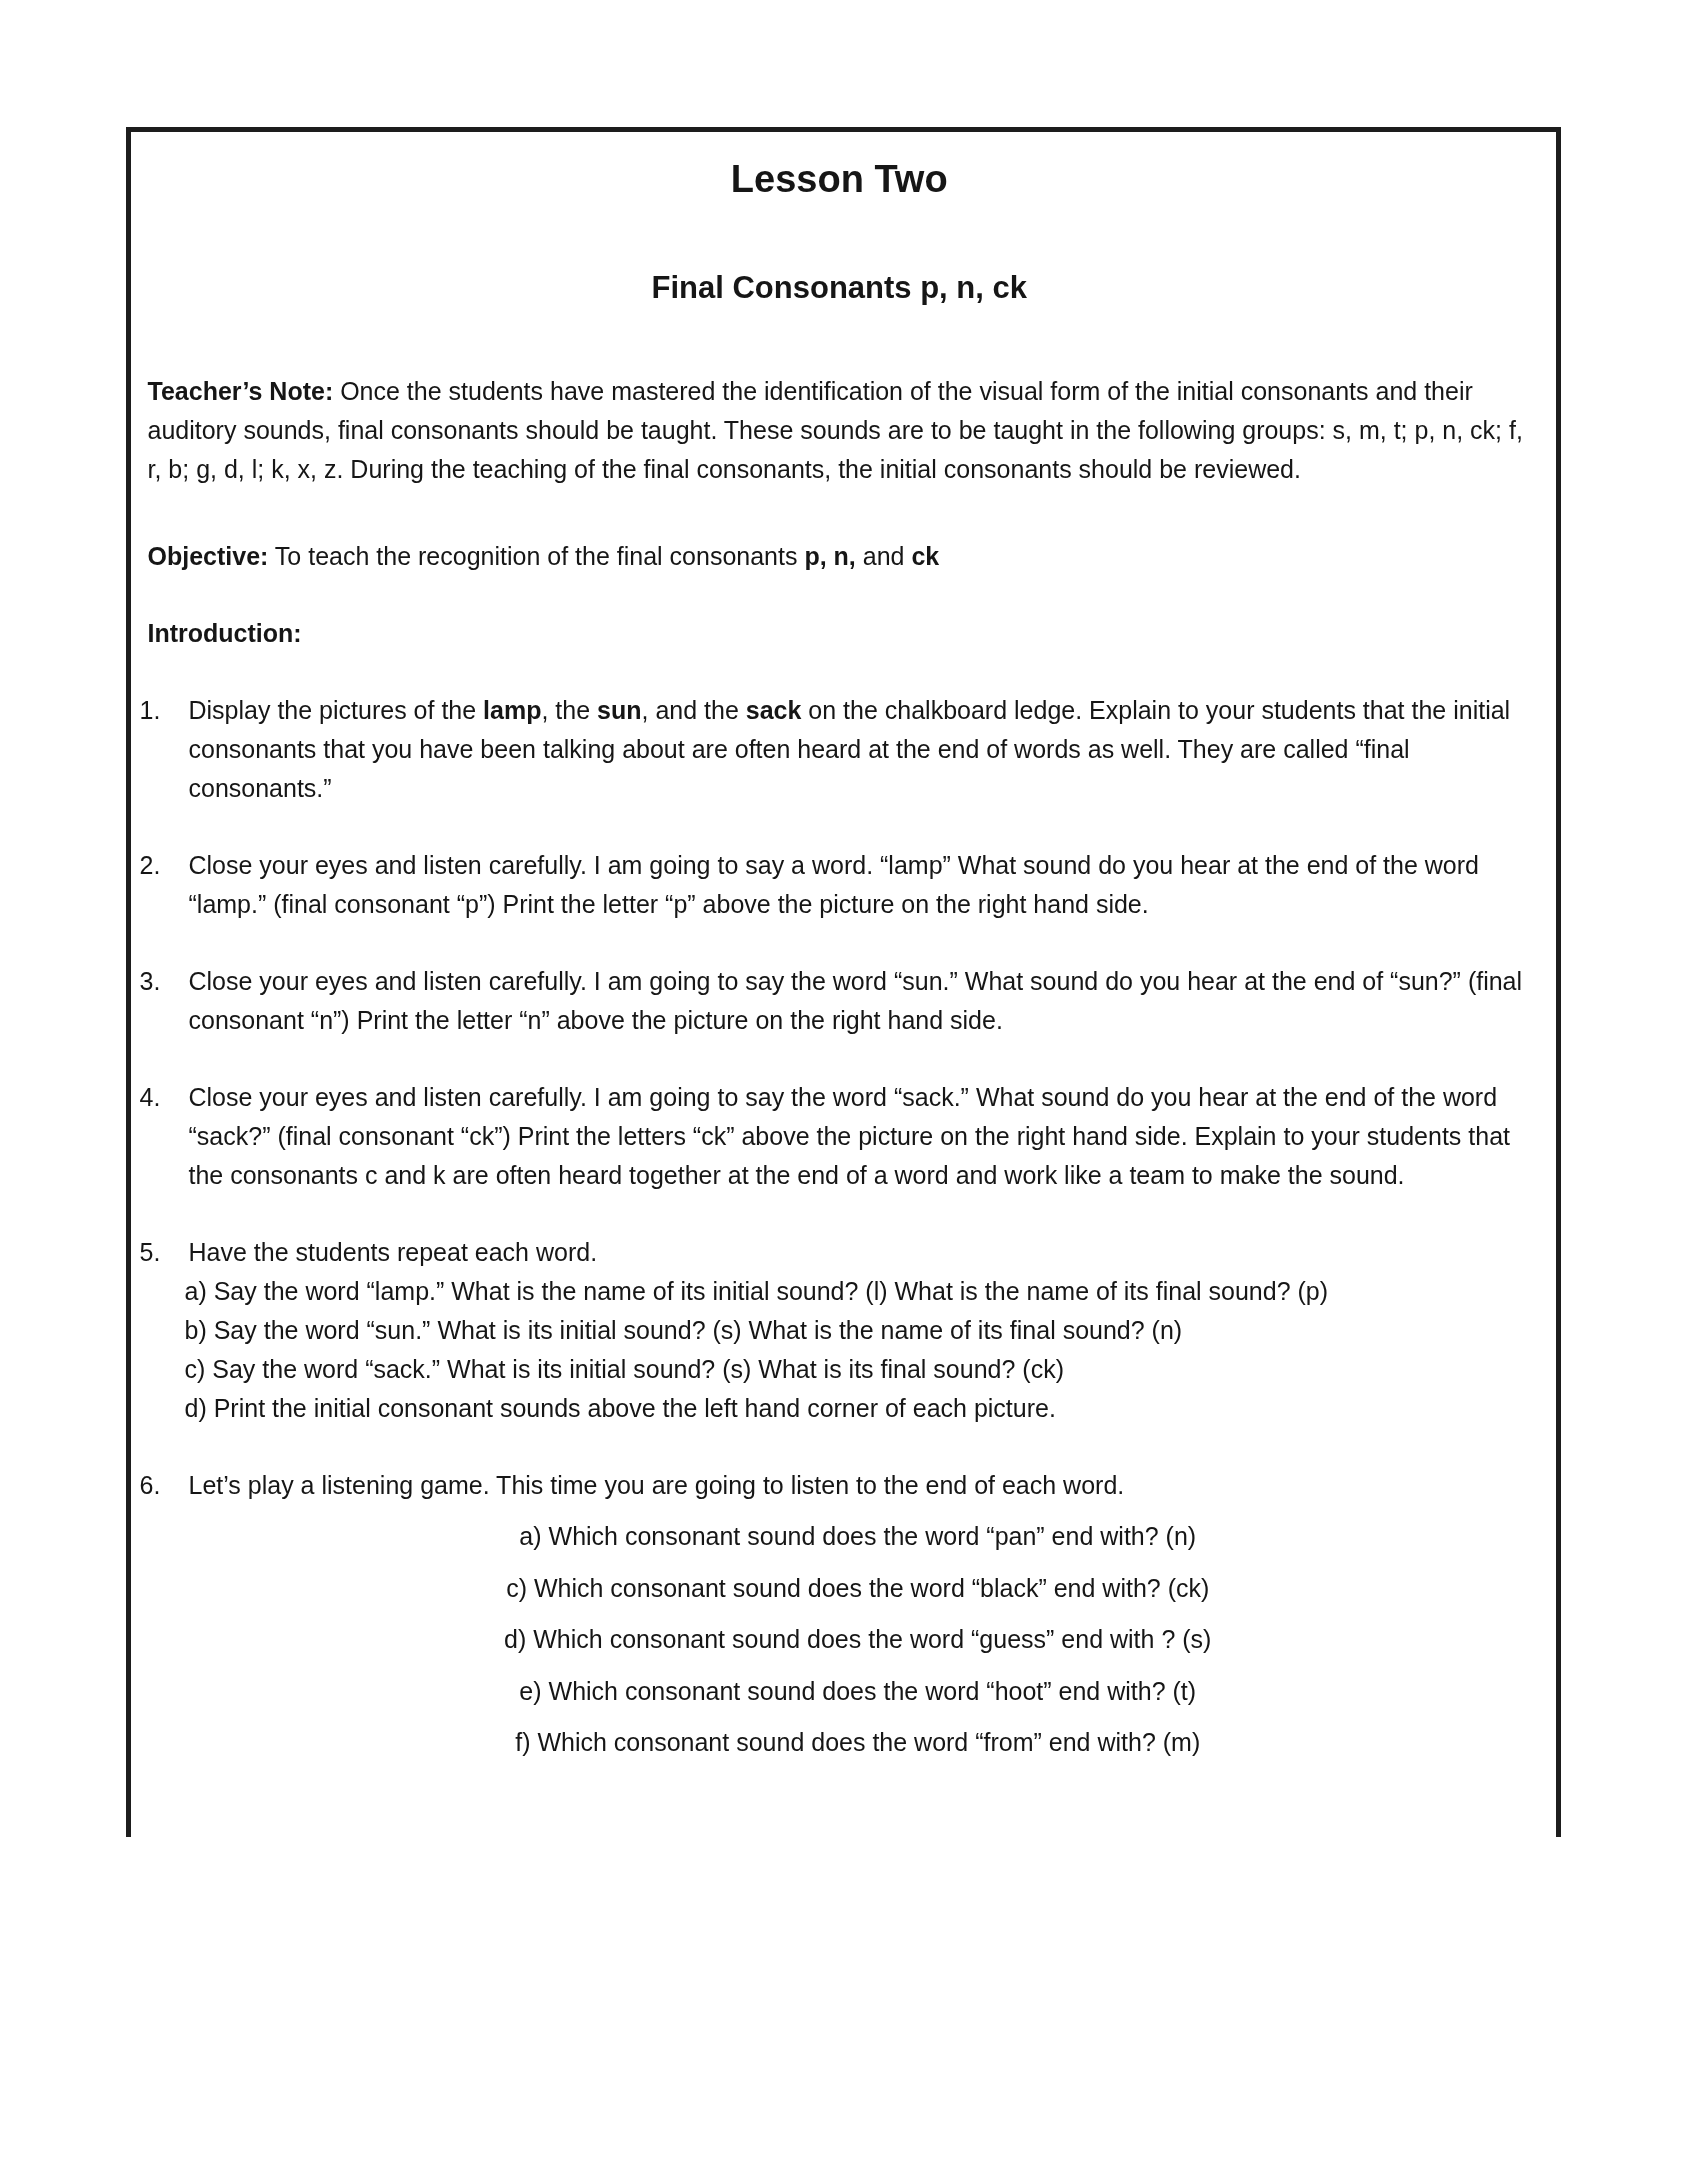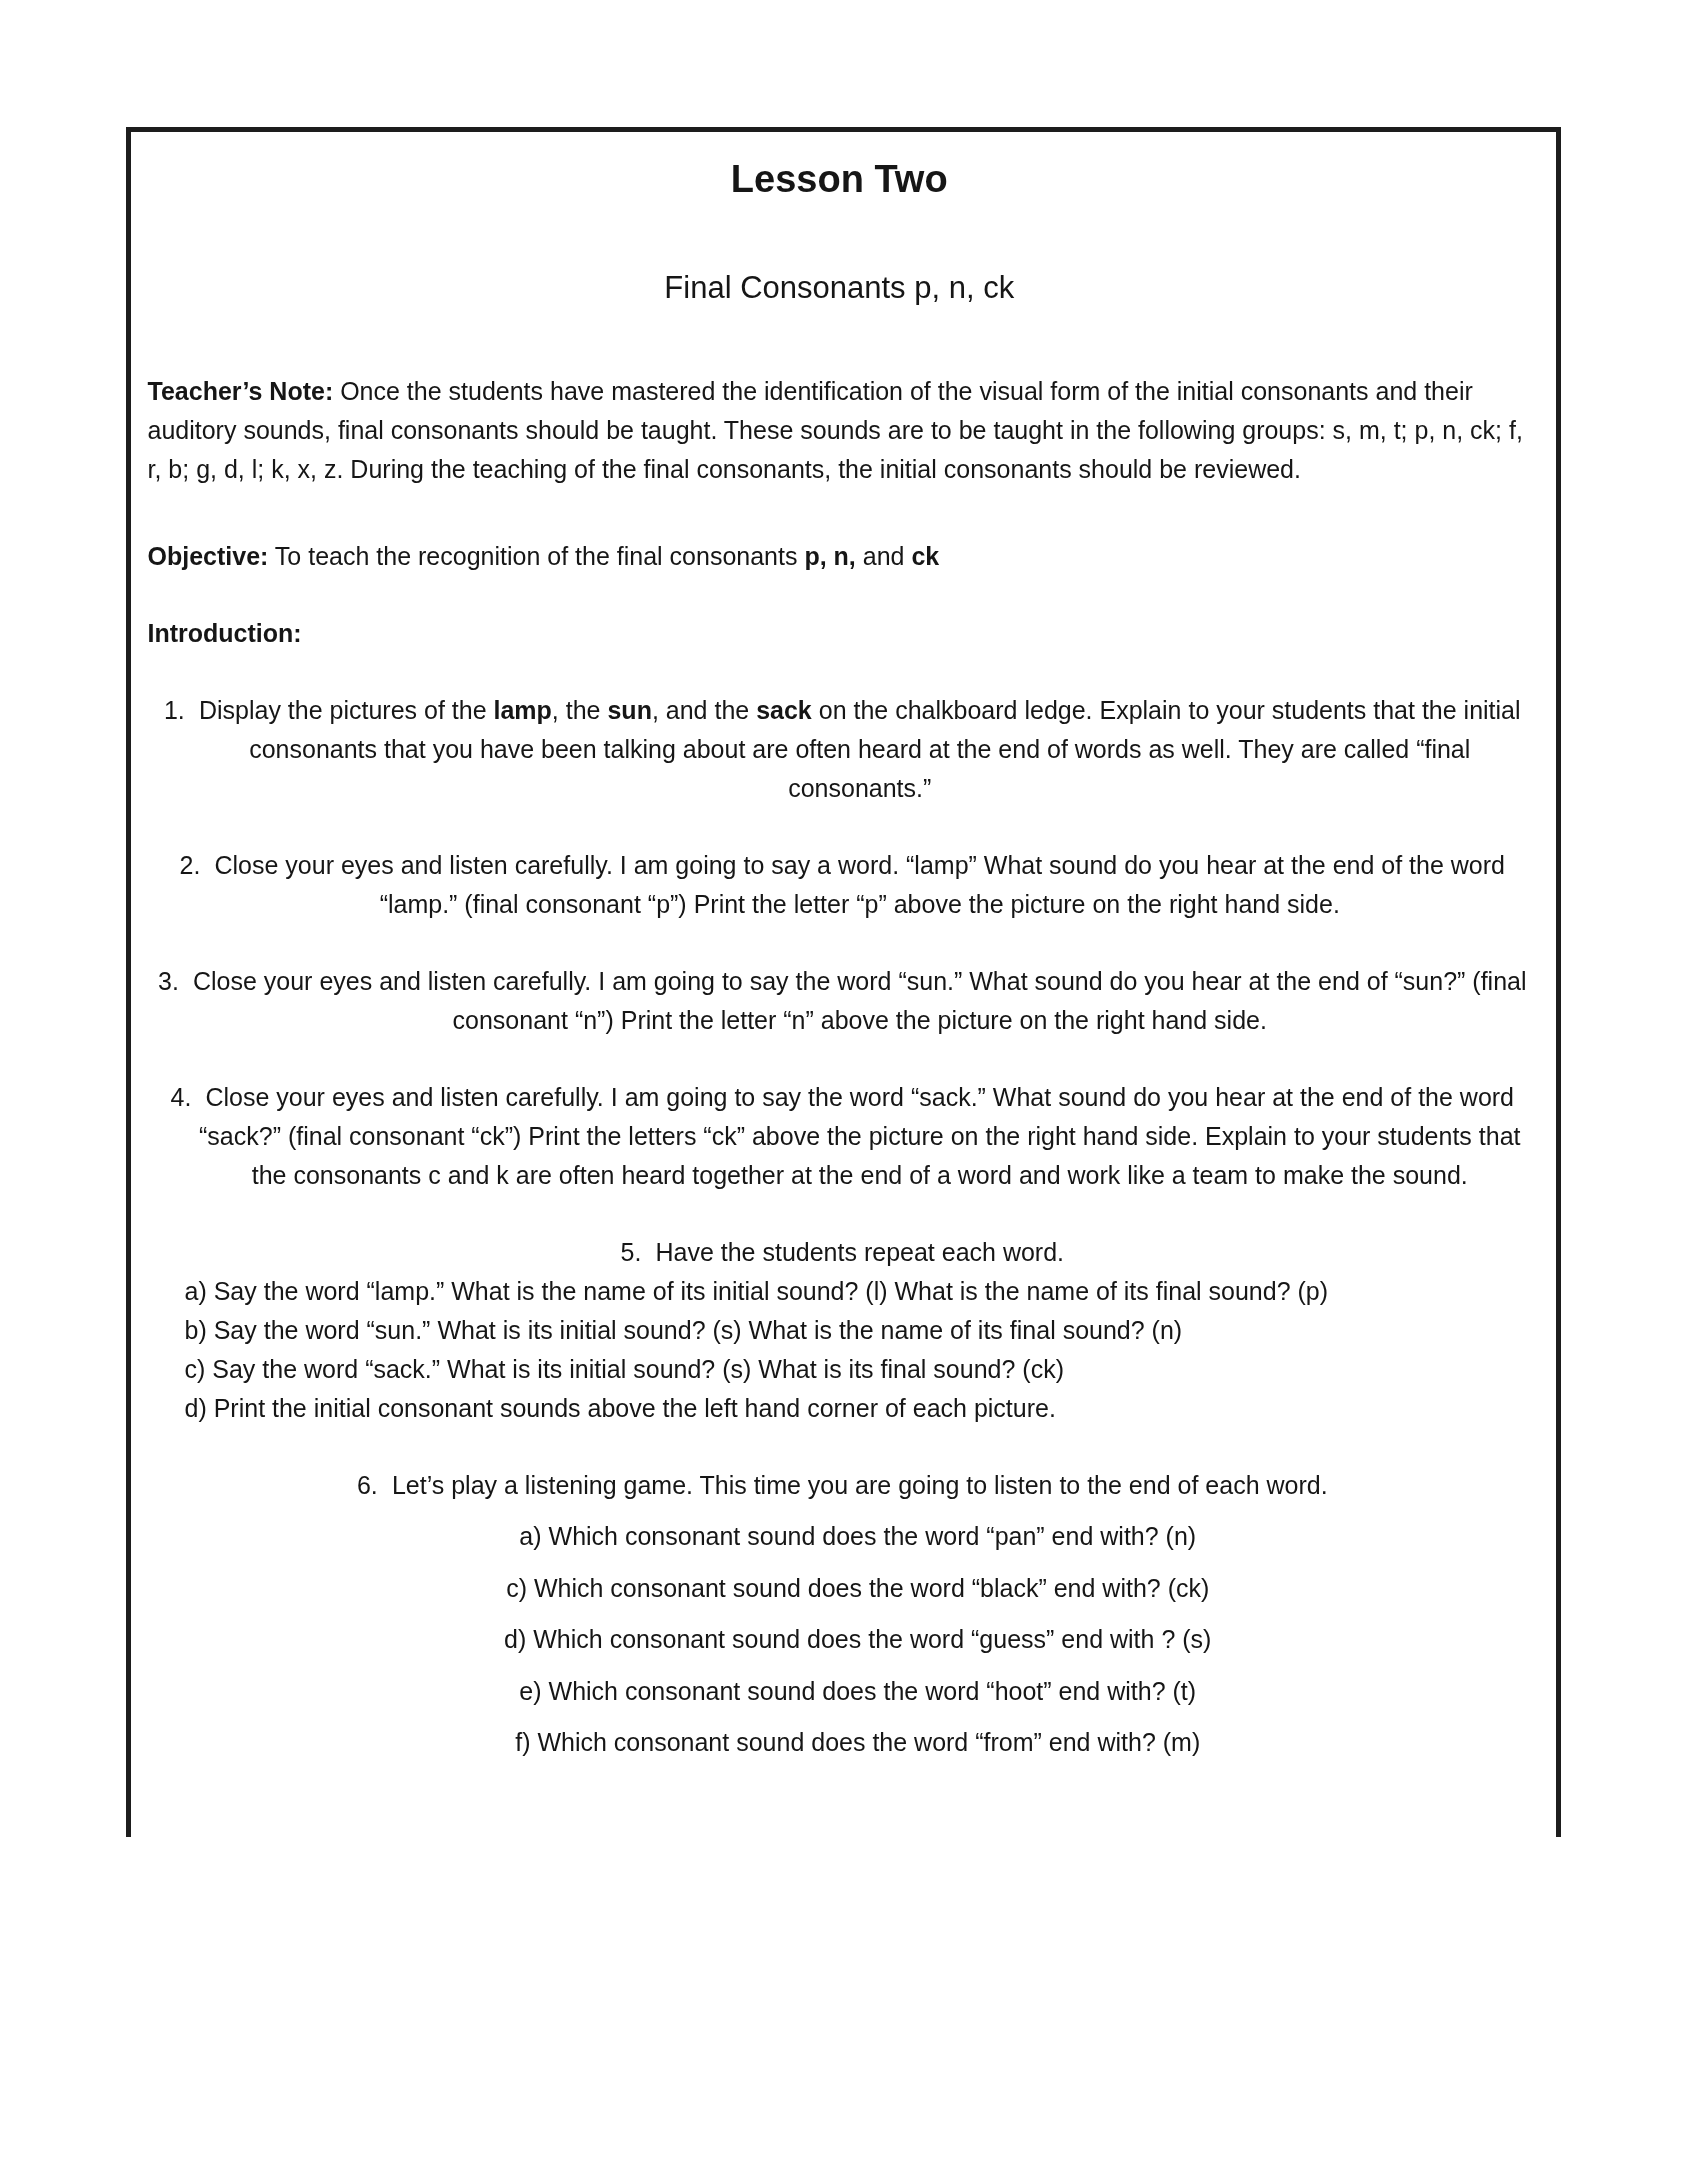--- a/index.html
+++ b/index.html
@@ -19,28 +19,28 @@
     box-sizing:border-box;
     padding:26px 25px 0 16.5px;
     overflow:hidden;
   }
   .title{
     margin:0;text-align:center;
     font-size:38px;line-height:43px;font-weight:bold;
   }
   .subtitle{
     margin:69px 0 0;text-align:center;
-    font-size:31px;line-height:36px;font-weight:normal;
+    font-size:31px;line-height:36px;font-weight:bold;
   }
   .body-text{font-size:25px;line-height:39px;}
   .note{margin:66px 0 0;}
   .objective{margin:48px 0 0;}
   .intro{margin:38px 0 0;font-weight:bold;}
   .b{font-weight:bold;}
-  .item{margin:38px 0 0;padding-left:41px;text-indent:-49px;text-align:center;}
+  .item{margin:38px 0 0;padding-left:41px;text-indent:-49px;}
   .num{display:inline-block;width:49px;text-indent:0;}
   .sub{padding-left:71px;text-indent:-34px;}
   .sub-spaced{margin-top:12.4px;text-align:center;}
   .footer{
     position:absolute;left:0;top:0;width:1687px;height:2183px;
     font-family:"Liberation Serif","DejaVu Serif",serif;
     pointer-events:none;
   }
   .f-isbn{position:absolute;left:133px;top:2079px;font-size:25.5px;font-weight:bold;}
   .f-logo{position:absolute;left:516px;top:2053px;}

